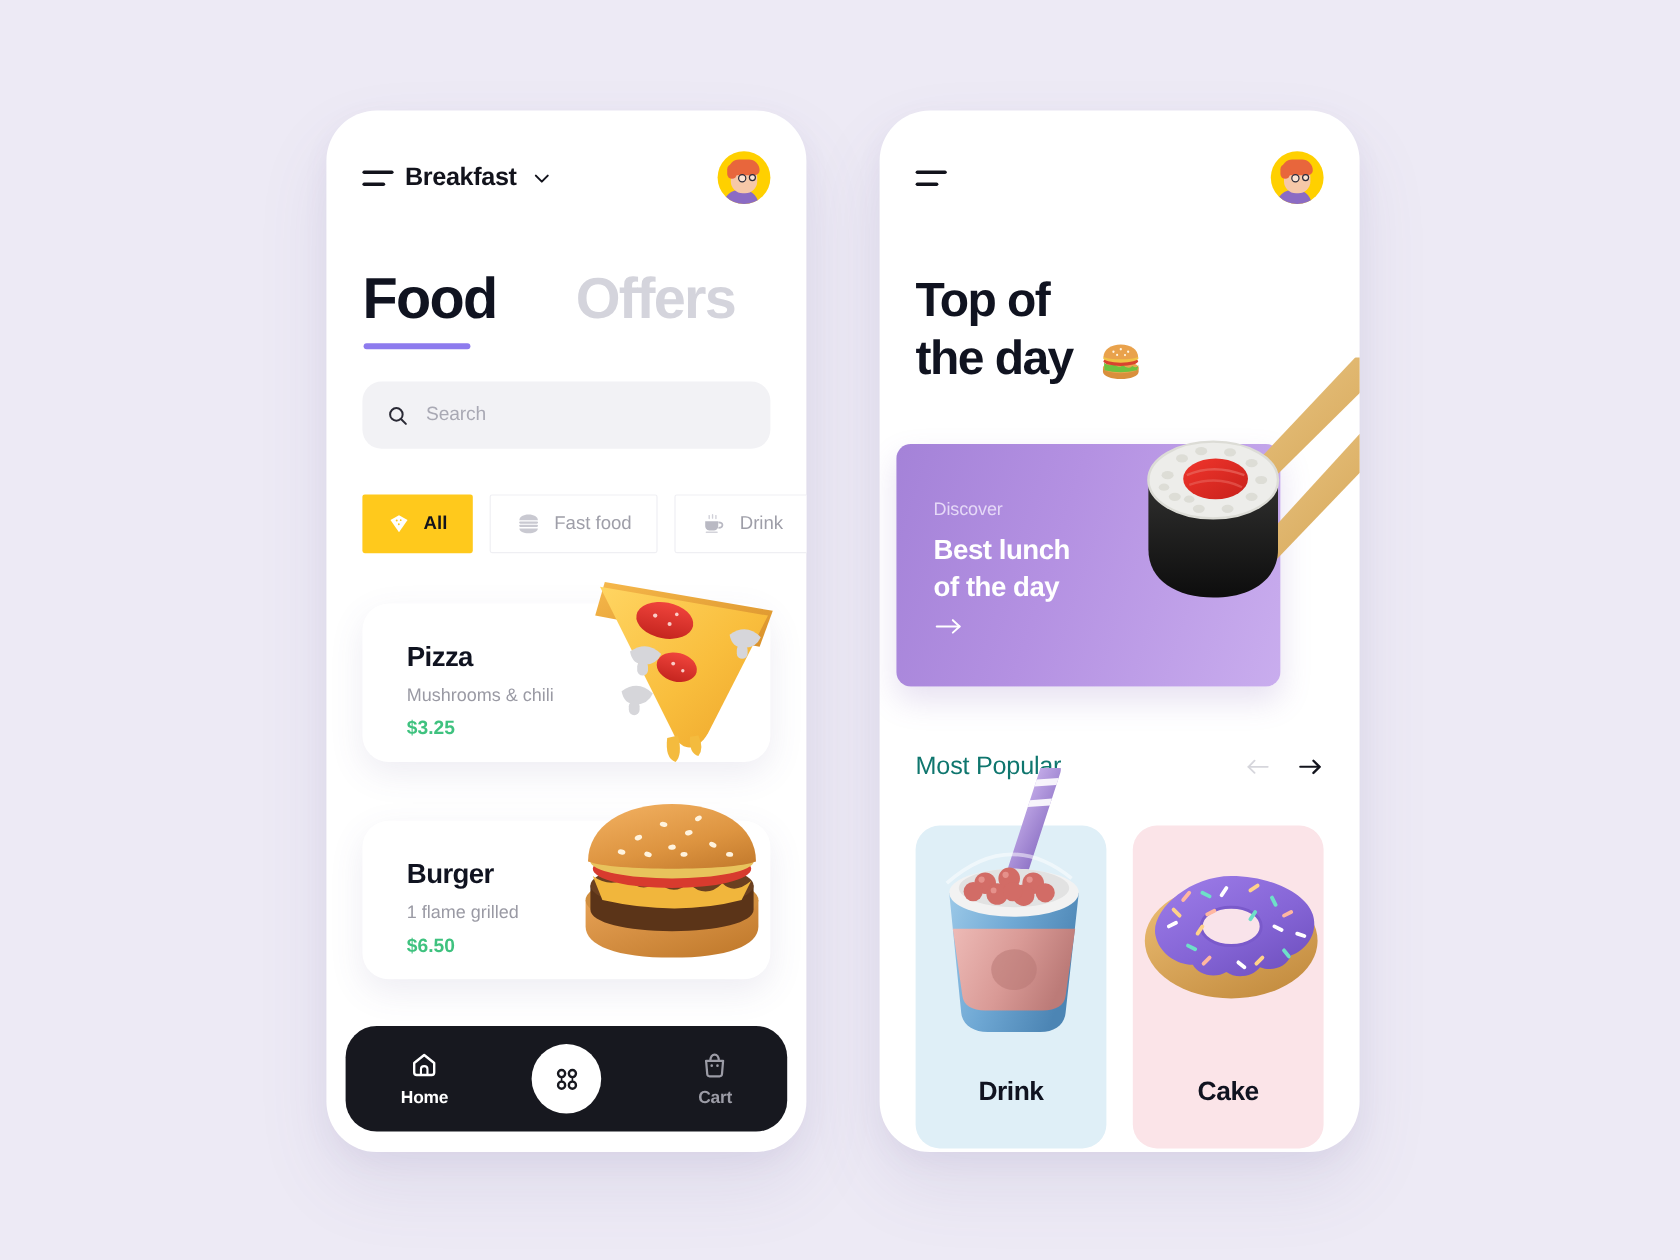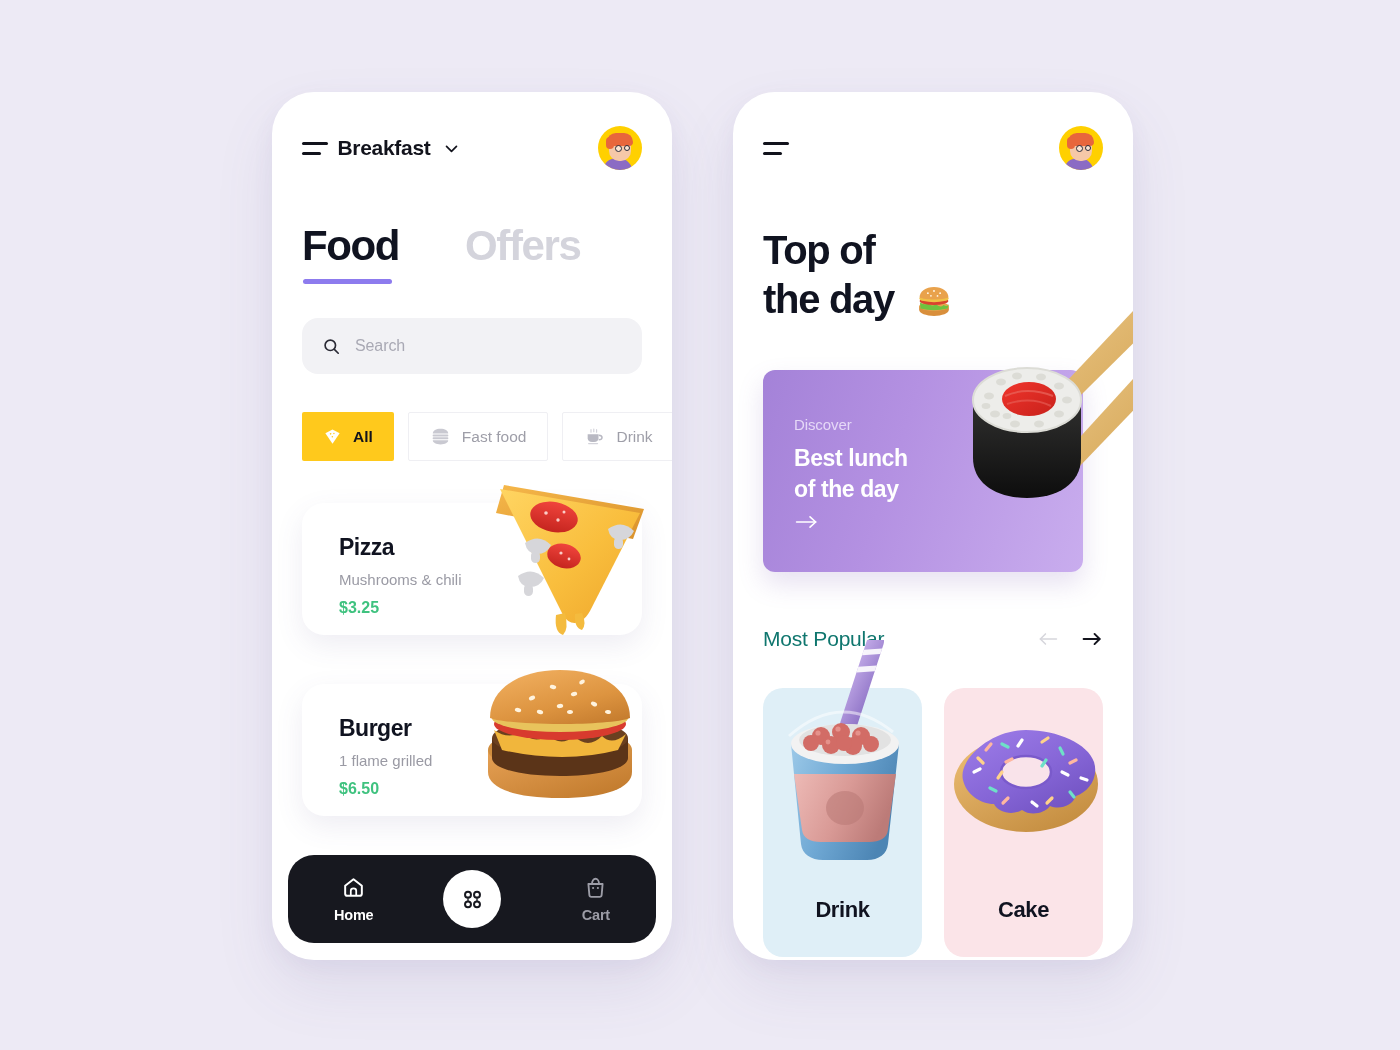--- a/index.html
+++ b/index.html
@@ -131,21 +131,21 @@
 
   
   .tabs {
     position: absolute;
     left: 30px; top: 130px;
     display: flex;
     gap: 66px;
     align-items: flex-start;
   }
   .tab {
-    font-size: 42px;
+    font-size: 48px;
     font-weight: bold;
     letter-spacing: -1.4px;
     cursor: pointer;
     position: relative;
     padding-bottom: 14px;
   }
   .tab.active { color: #101320; }
   .tab.inactive { color: #D4D4DC; }
   .tab.active::after {
     content: "";
@@ -292,21 +292,21 @@
     white-space: pre-line;
   }
   .title-emoji {
     position: absolute;
     left: 180px; top: 188px;
     width: 42px; height: 42px;
   }
 
   .banner {
     position: absolute;
-    left: 30px; top: 278px;
+    left: 14px; top: 278px;
     width: 320px; height: 202px;
     border-radius: 12px;
     background: linear-gradient(108deg, #A482D8 0%, #B491E2 42%, #C9ADEE 100%);
     overflow: visible;
     cursor: pointer;
     box-shadow: 0 12px 26px rgba(120, 90, 180, 0.18);
   }
   .banner .bn-kicker {
     position: absolute;
     left: 31px; top: 46px;

